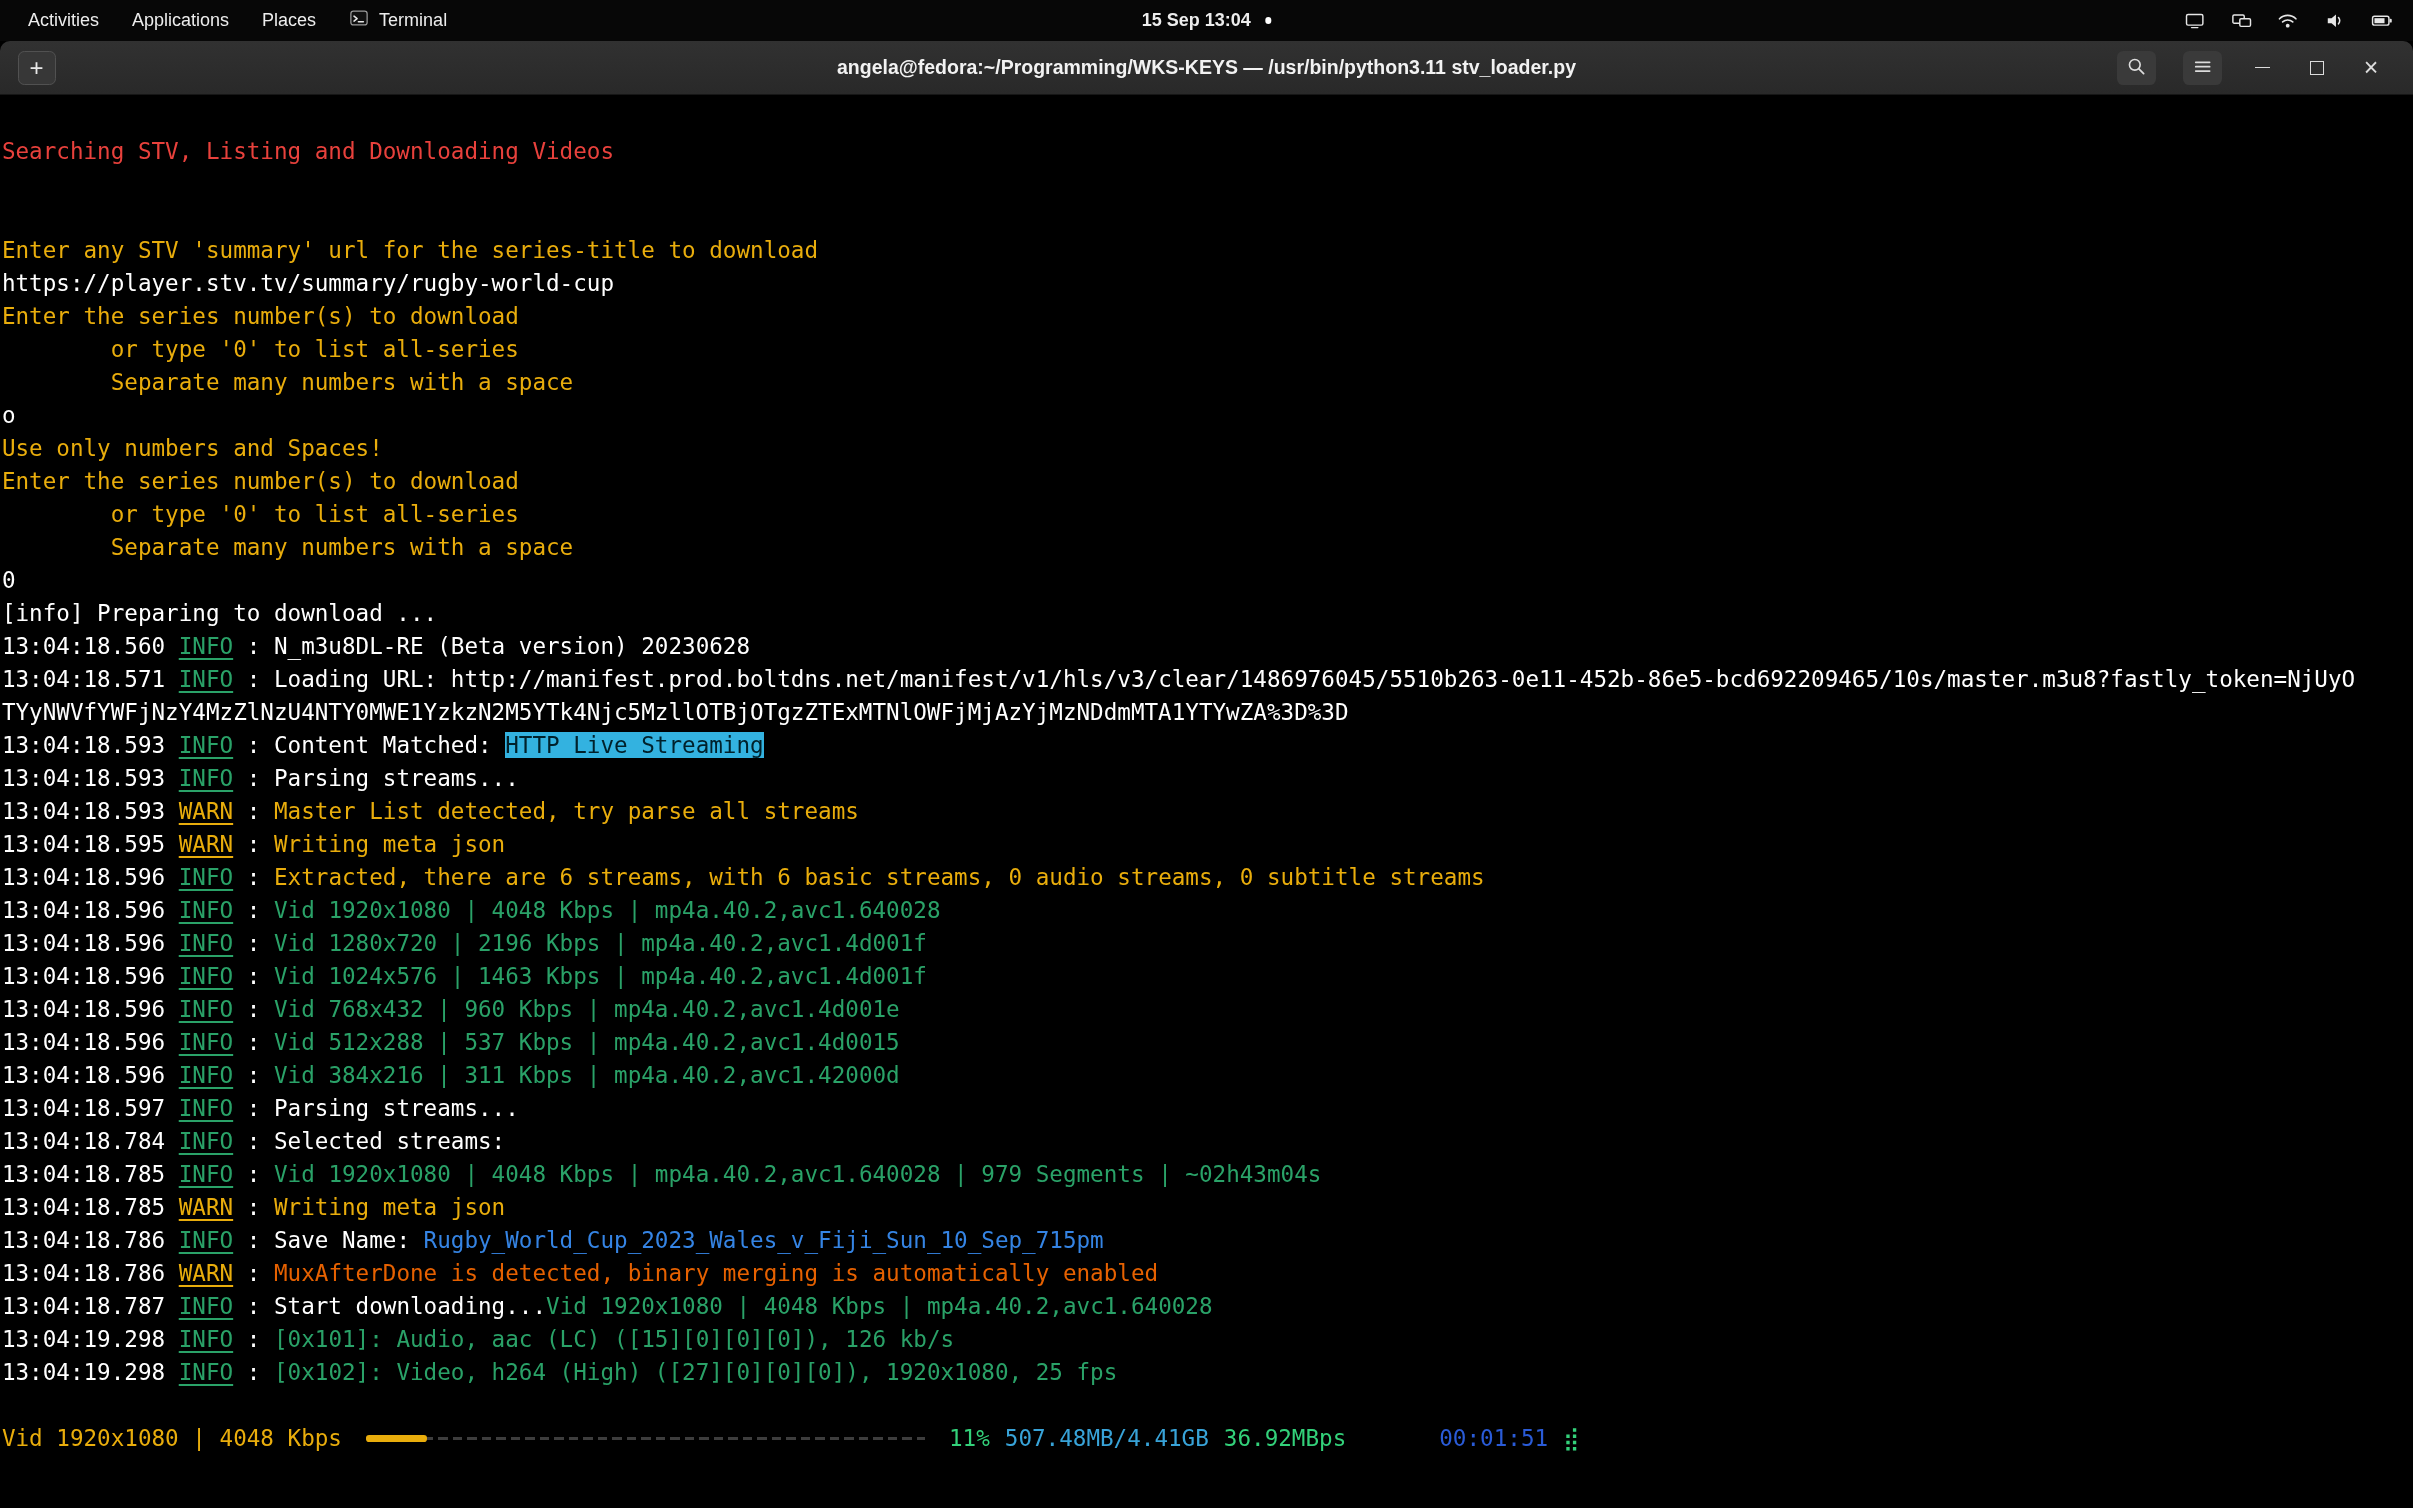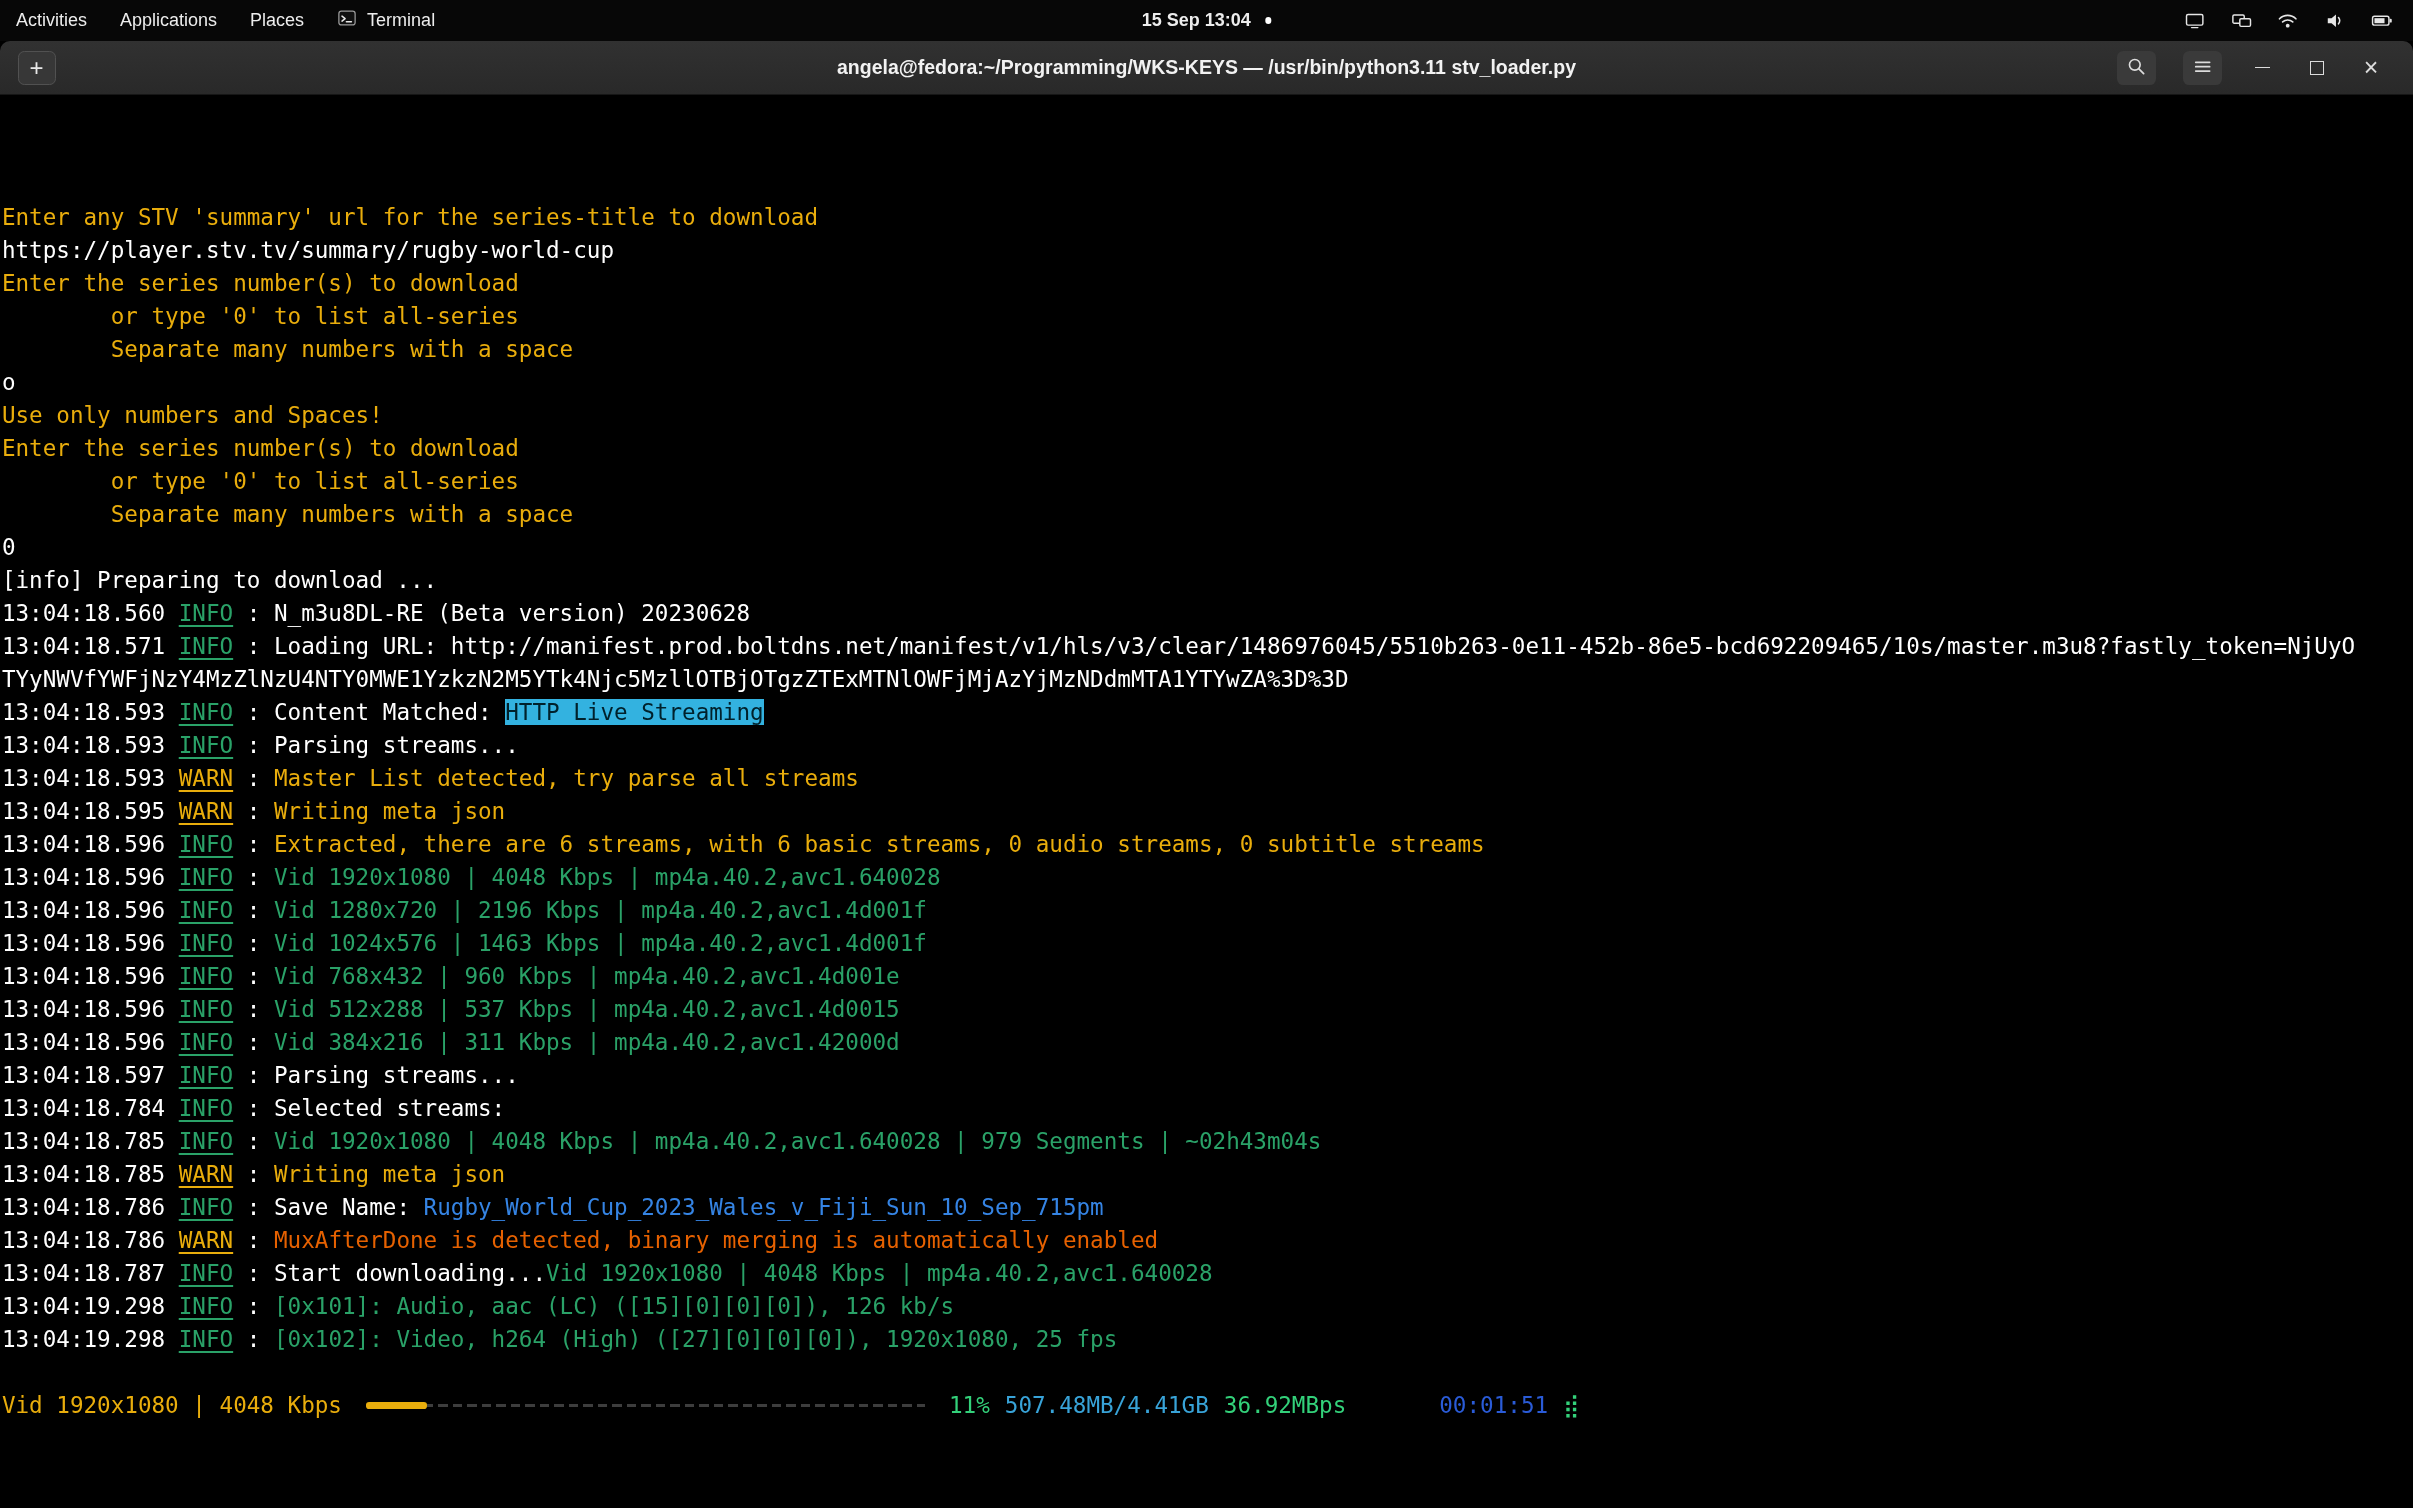--- a/index.html
+++ b/index.html
@@ -9,21 +9,21 @@
     background:#000;
     font-family:"Liberation Sans", sans-serif;
     -webkit-font-smoothing:antialiased;
   }
 
   
   .topbar {
     height:41px; background:#070707; color:#ededed;
     display:flex; align-items:center; font-size:18px; position:relative;
   }
-  .topbar-left { display:flex; align-items:center; gap:33px; padding-left:16px; }
+  .topbar-left { display:flex; align-items:center; gap:33px; padding-left:28px; }
   .topbar-item { cursor:default; }
   .app-menu { display:flex; align-items:center; gap:10px; }
   .clock {
     position:absolute; left:50%; transform:translateX(-50%);
     display:flex; align-items:center; gap:14px; font-weight:600;
   }
   .notif-dot { width:6.3px; height:6.3px; border-radius:50%; background:#ffffff; }
   .topbar-right { margin-left:auto; display:flex; align-items:center; gap:25px; padding-right:19px; }
   .sysicon svg { display:block; }
 
@@ -184,20 +184,21 @@
         <span class="max-glyph"></span>
       </div>
     <div class="win-ctrl">
         <span class="close-glyph">×</span>
       </div>
   </div>
 </div>
 
 <div class="terminal">
   <div>
+      <div class="term-line"><span class="c-red">Searching STV, Listing and Downloading Videos</span></div>
       <div class="term-line"> </div>
       <div class="term-line"> </div>
       <div class="term-line"><span class="c-yellow">Enter any STV 'summary' url for the series-title to download</span></div>
       <div class="term-line"><span class="c-white">https://player.stv.tv/summary/rugby-world-cup</span></div>
       <div class="term-line"><span class="c-yellow">Enter the series number(s) to download</span></div>
       <div class="term-line"><span class="c-yellow">        or type '0' to list all-series</span></div>
       <div class="term-line"><span class="c-yellow">        Separate many numbers with a space</span></div>
       <div class="term-line"><span class="c-white">o</span></div>
       <div class="term-line"><span class="c-yellow">Use only numbers and Spaces!</span></div>
       <div class="term-line"><span class="c-yellow">Enter the series number(s) to download</span></div>

